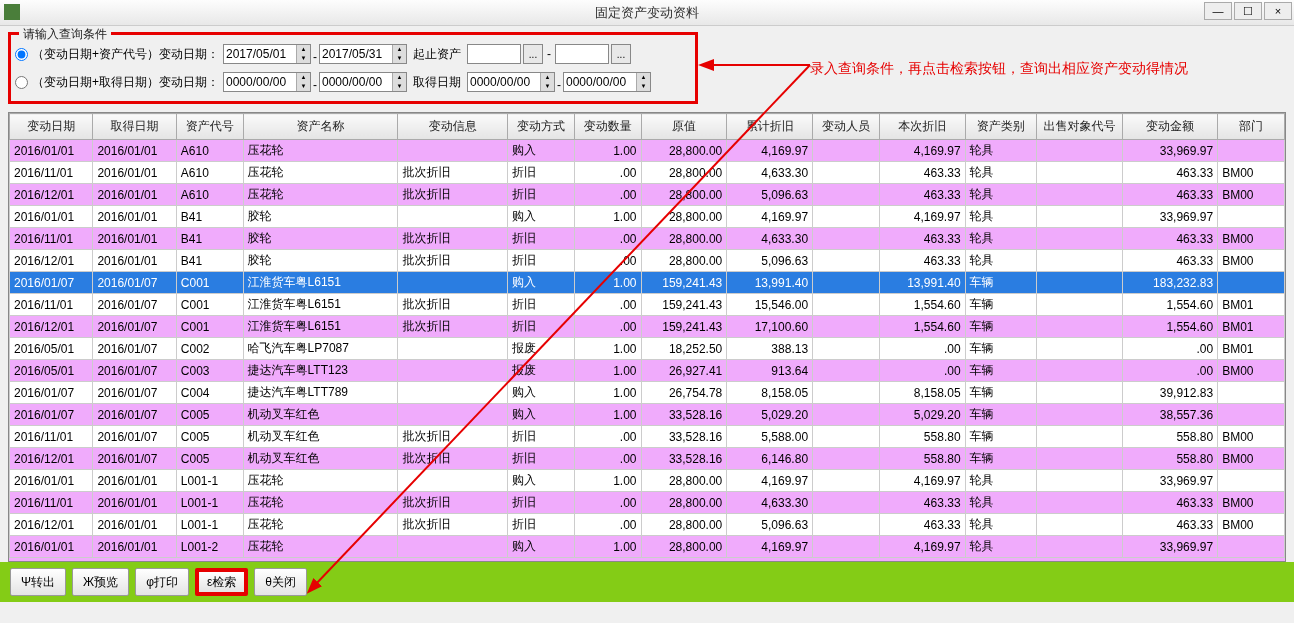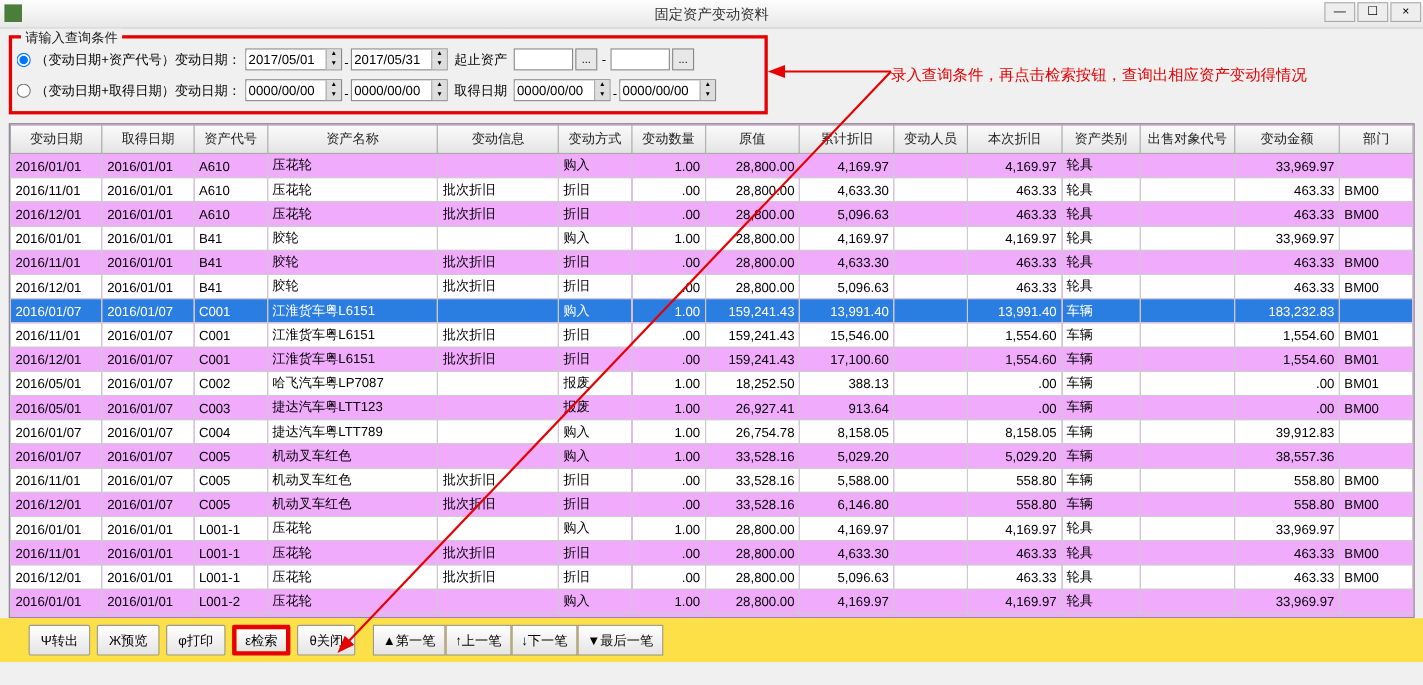--- a/index.html
+++ b/index.html
@@ -29,21 +29,21 @@
     .arrow-svg { position: absolute; left: 260px; top: 40px; pointer-events: none; z-index: 50; }
     
     .grid-wrap { margin: 8px 8px 0 8px; border: 1px solid #888; background: #f0abfc; height: 450px; overflow: auto; }
     table { border-collapse: collapse; width: 100%; table-layout: fixed; }
     th { background: linear-gradient(#fafafa,#e4e4e4); border: 1px solid #aaa; padding: 4px 2px; font-weight: normal; font-size: 12px; color: #222; height: 24px; }
     td { border: 1px solid #ccc; padding: 2px 4px; font-size: 12px; height: 18px; white-space: nowrap; overflow: hidden; }
     tbody tr:nth-child(even) { background: #fff; }
     tbody tr.sel { background: #2a7de1; color: #fff; }
     .num { text-align: right; }
     
-    .toolbar { display: flex; align-items: center; gap: 6px; padding: 6px 26px; background: #fde047; }
+    .toolbar { display: flex; align-items: center; gap: 6px; padding: 6px 10px; background: #84cc16; }
     .tbtn { background: linear-gradient(#fff,#e4e4e4); border: 1px solid #999; border-radius: 2px; padding: 4px 10px; font-size: 12px; cursor: pointer; height: 28px; }
     .tbtn.highlight { border: 4px solid #e60000; padding: 1px 8px; }
     .nav-group { display: flex; margin-left: 10px; }
     .nav-btn { background: linear-gradient(#fff,#e4e4e4); border: 1px solid #999; padding: 4px 8px; font-size: 12px; cursor: pointer; height: 28px; }
   </style>
 </head>
 <body>
 
 <div class="title-bar">
   <div class="title-bar-icon"></div>
@@ -495,19 +495,13 @@
       </tbody>
   </table>
 </div>
 
 <div class="toolbar">
   <button class="tbtn">Ψ转出</button>
   <button class="tbtn">Ж预览</button>
   <button class="tbtn">φ打印</button>
   <button class="tbtn highlight">ε检索</button>
   <button class="tbtn">θ关闭</button>
-  <div class="nav-group">
-    <button class="nav-btn">▲第一笔</button>
-    <button class="nav-btn">↑上一笔</button>
-    <button class="nav-btn">↓下一笔</button>
-    <button class="nav-btn">▼最后一笔</button>
-  </div>
 </div>
 
 </body></html>

